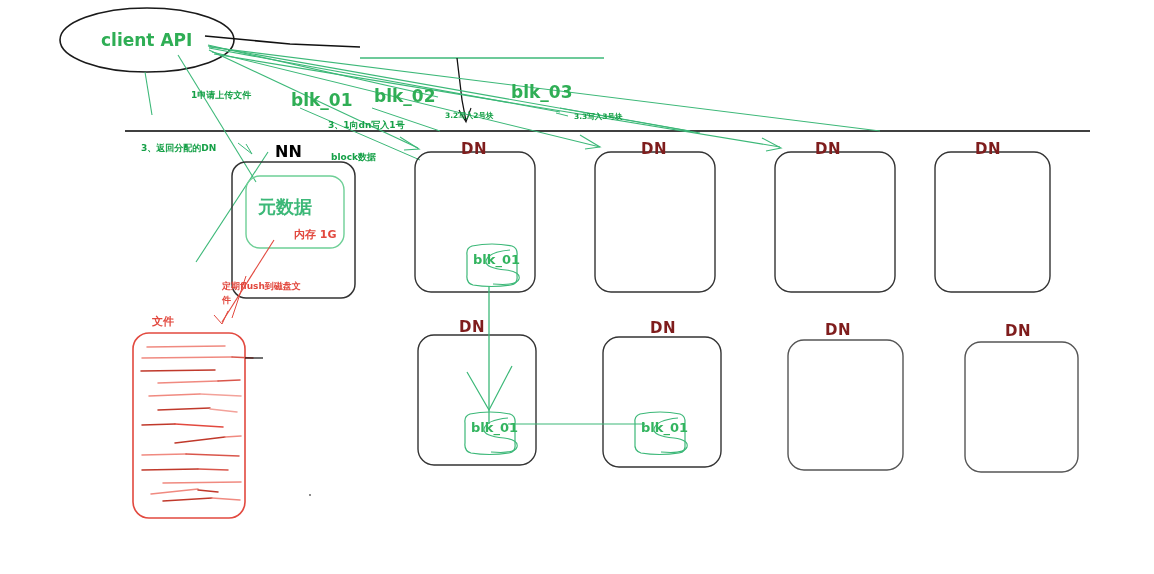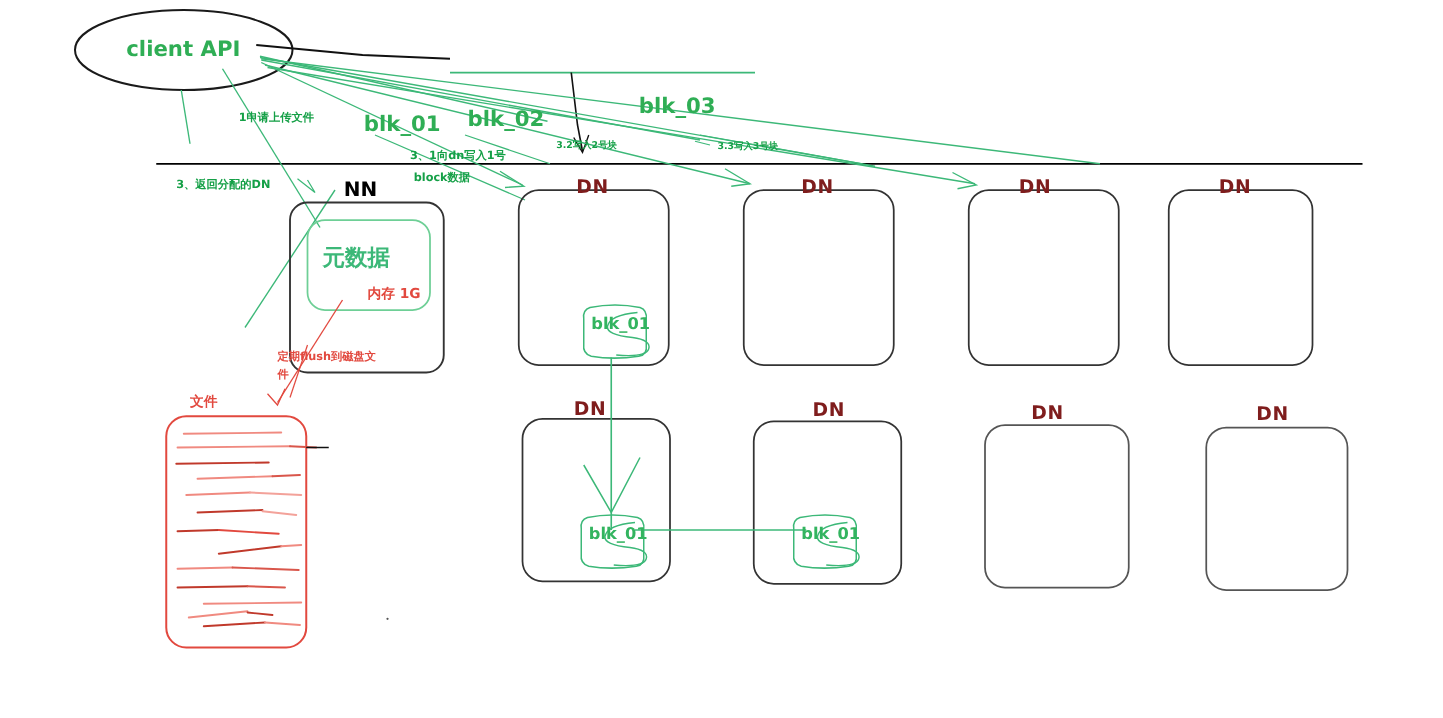--- a/index.html
+++ b/index.html
@@ -211,26 +211,26 @@
     <path d="M 640 414 q 20 -4 40 0 q 6 2 5 10 l 0 20 q 1 8 -6 9 q -20 3 -38 0 q -7 -2 -6 -10 l 0 -20 q -1 -7 5 -9 z" fill="none" stroke="#3cb878" stroke-width="1.2"></path>
     <path d="M 678 418 q -22 2 -24 11 q -1 7 20 9 q 15 2 13 9 q -2 7 -26 5" fill="none" stroke="#3cb878" stroke-width="1.1"></path>
 
   </svg>
 
   <div class="lbl green-big" style="left:101px; top:32px;">client API</div>
 
 
   <div class="lbl green-big" style="left:291px; top:92px;">blk_01</div>
   <div class="lbl green-big" style="left:374px; top:88px;">blk_02</div>
-  <div class="lbl green-big" style="left:511px; top:77px;text-align:right;">blk_03</div>
+  <div class="lbl green-big" style="left:511px; top:84px;text-align:right;">blk_03</div>
 
   <div class="lbl green-small" style="left:191px; top:91px;">1申请上传文件</div>
   <div class="lbl green-small" style="left:141px; top:144px;">3、返回分配的DN</div>
   <div class="lbl green-small" style="left:328px; top:121px;">3、1向dn写入1号</div>
-  <div class="lbl green-small" style="left:331px; top:139px;">block数据</div>
+  <div class="lbl green-small" style="left:331px; top:153px;">block数据</div>
   <div class="lbl green-tiny" style="left:445px; top:112px;">3.2写入2号块</div>
   <div class="lbl green-tiny" style="left:574px; top:113px;">3.3写入3号块</div>
 
   <div class="lbl nn-label" style="left:275px; top:144px;">NN</div>
   <div class="lbl green-meta" style="left:258px; top:198px;">元数据</div>
   <div class="lbl red-mid" style="left:282px; top:229px;padding-left:12px;">内存   1G</div>
   <div class="lbl red-small" style="left:222px; top:282px;text-align:right;">定期flush到磁盘文</div>
   <div class="lbl red-small" style="left:222px; top:296px;">件</div>
 
   <div class="lbl red-file" style="left:152px; top:316px;">文件</div>

